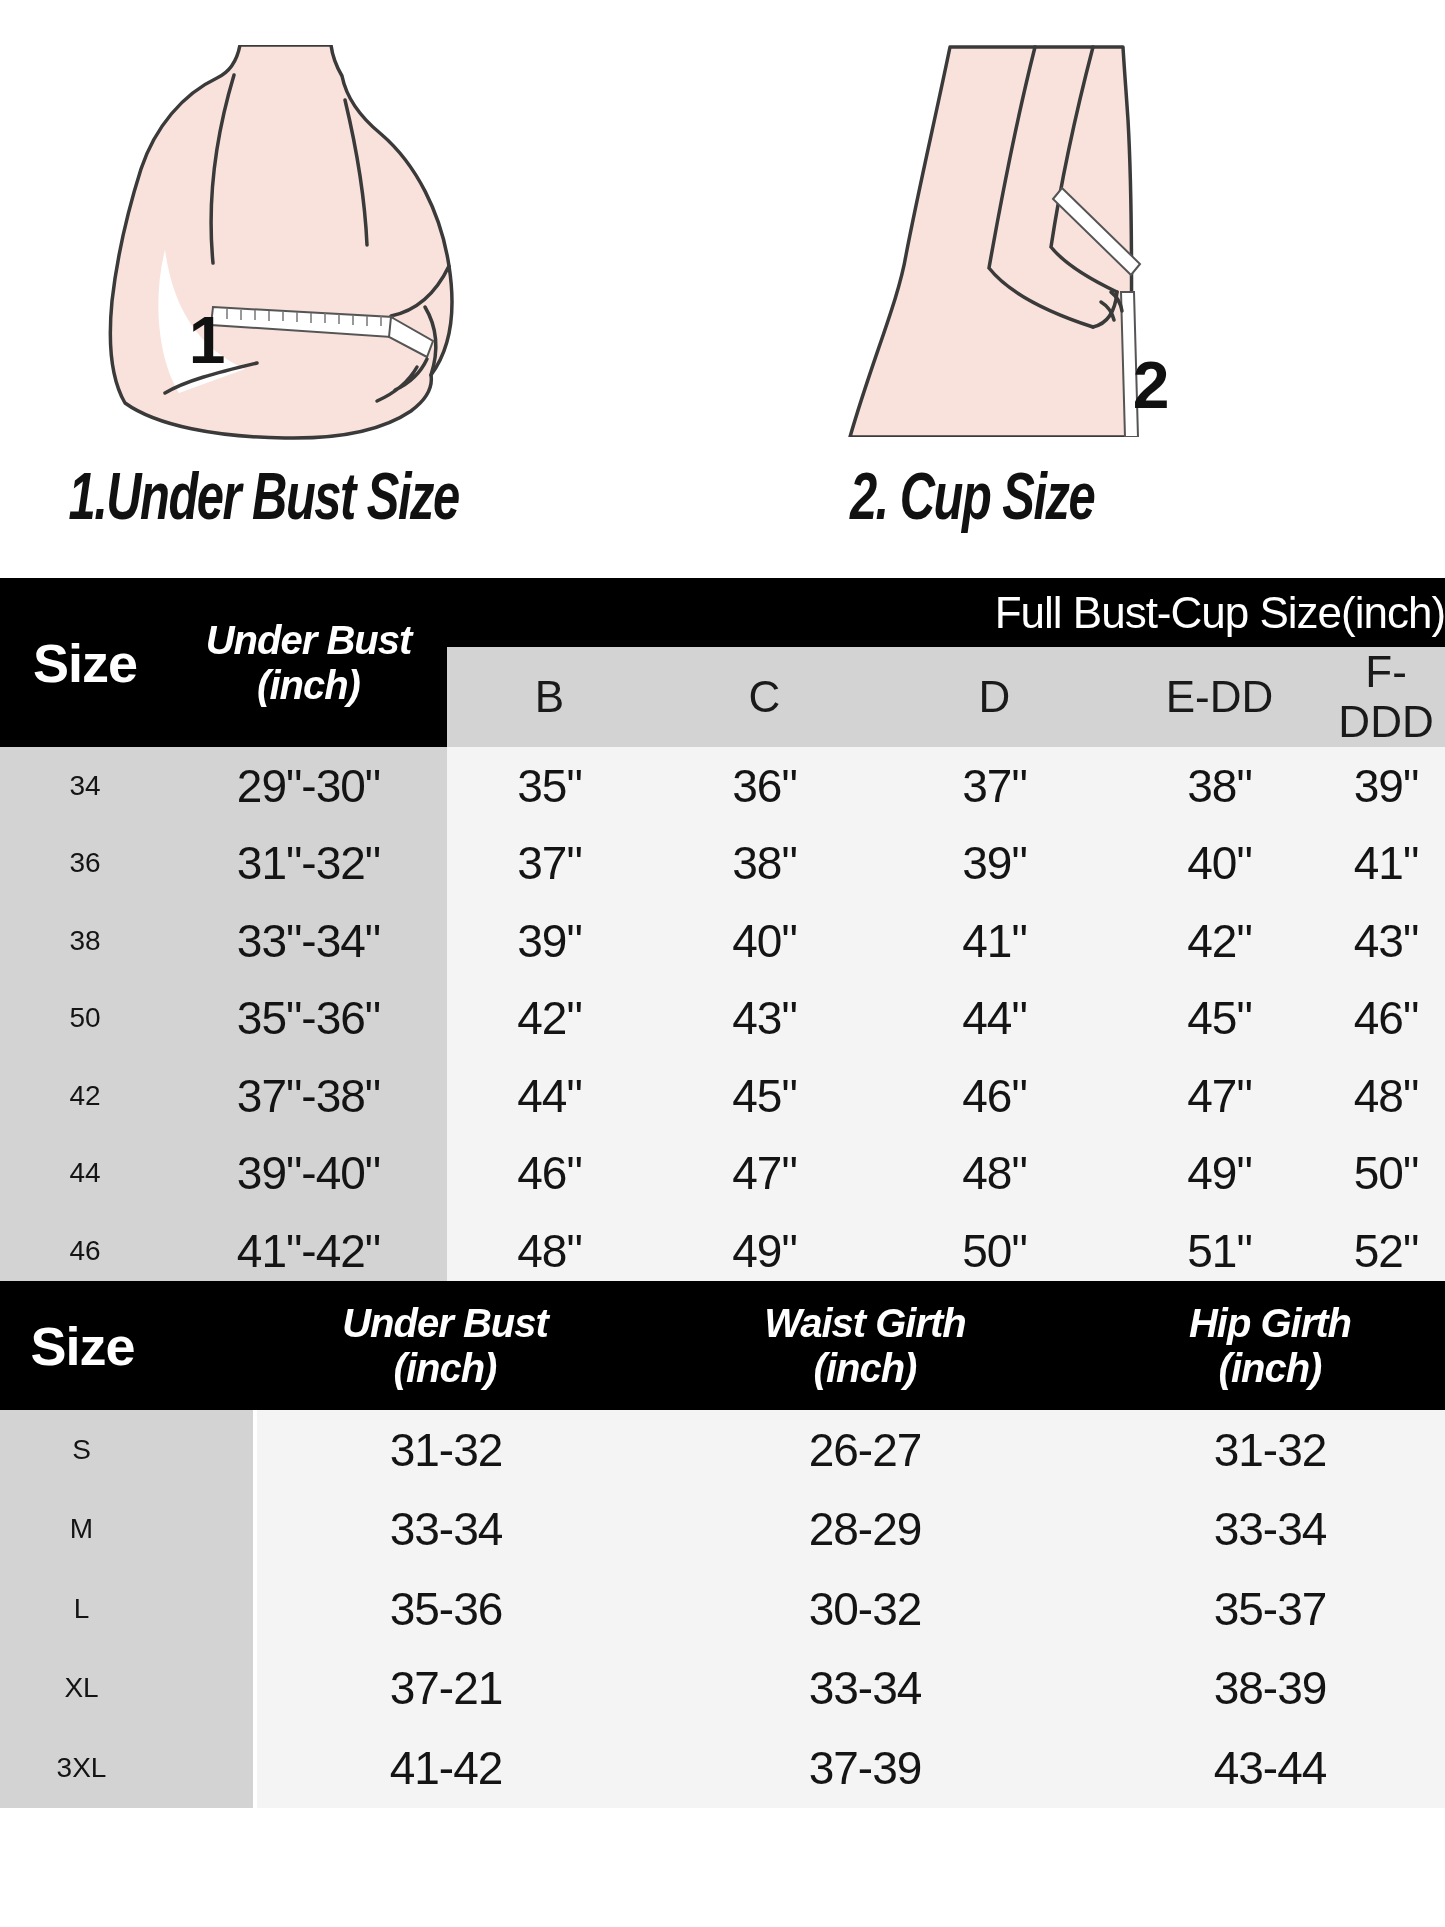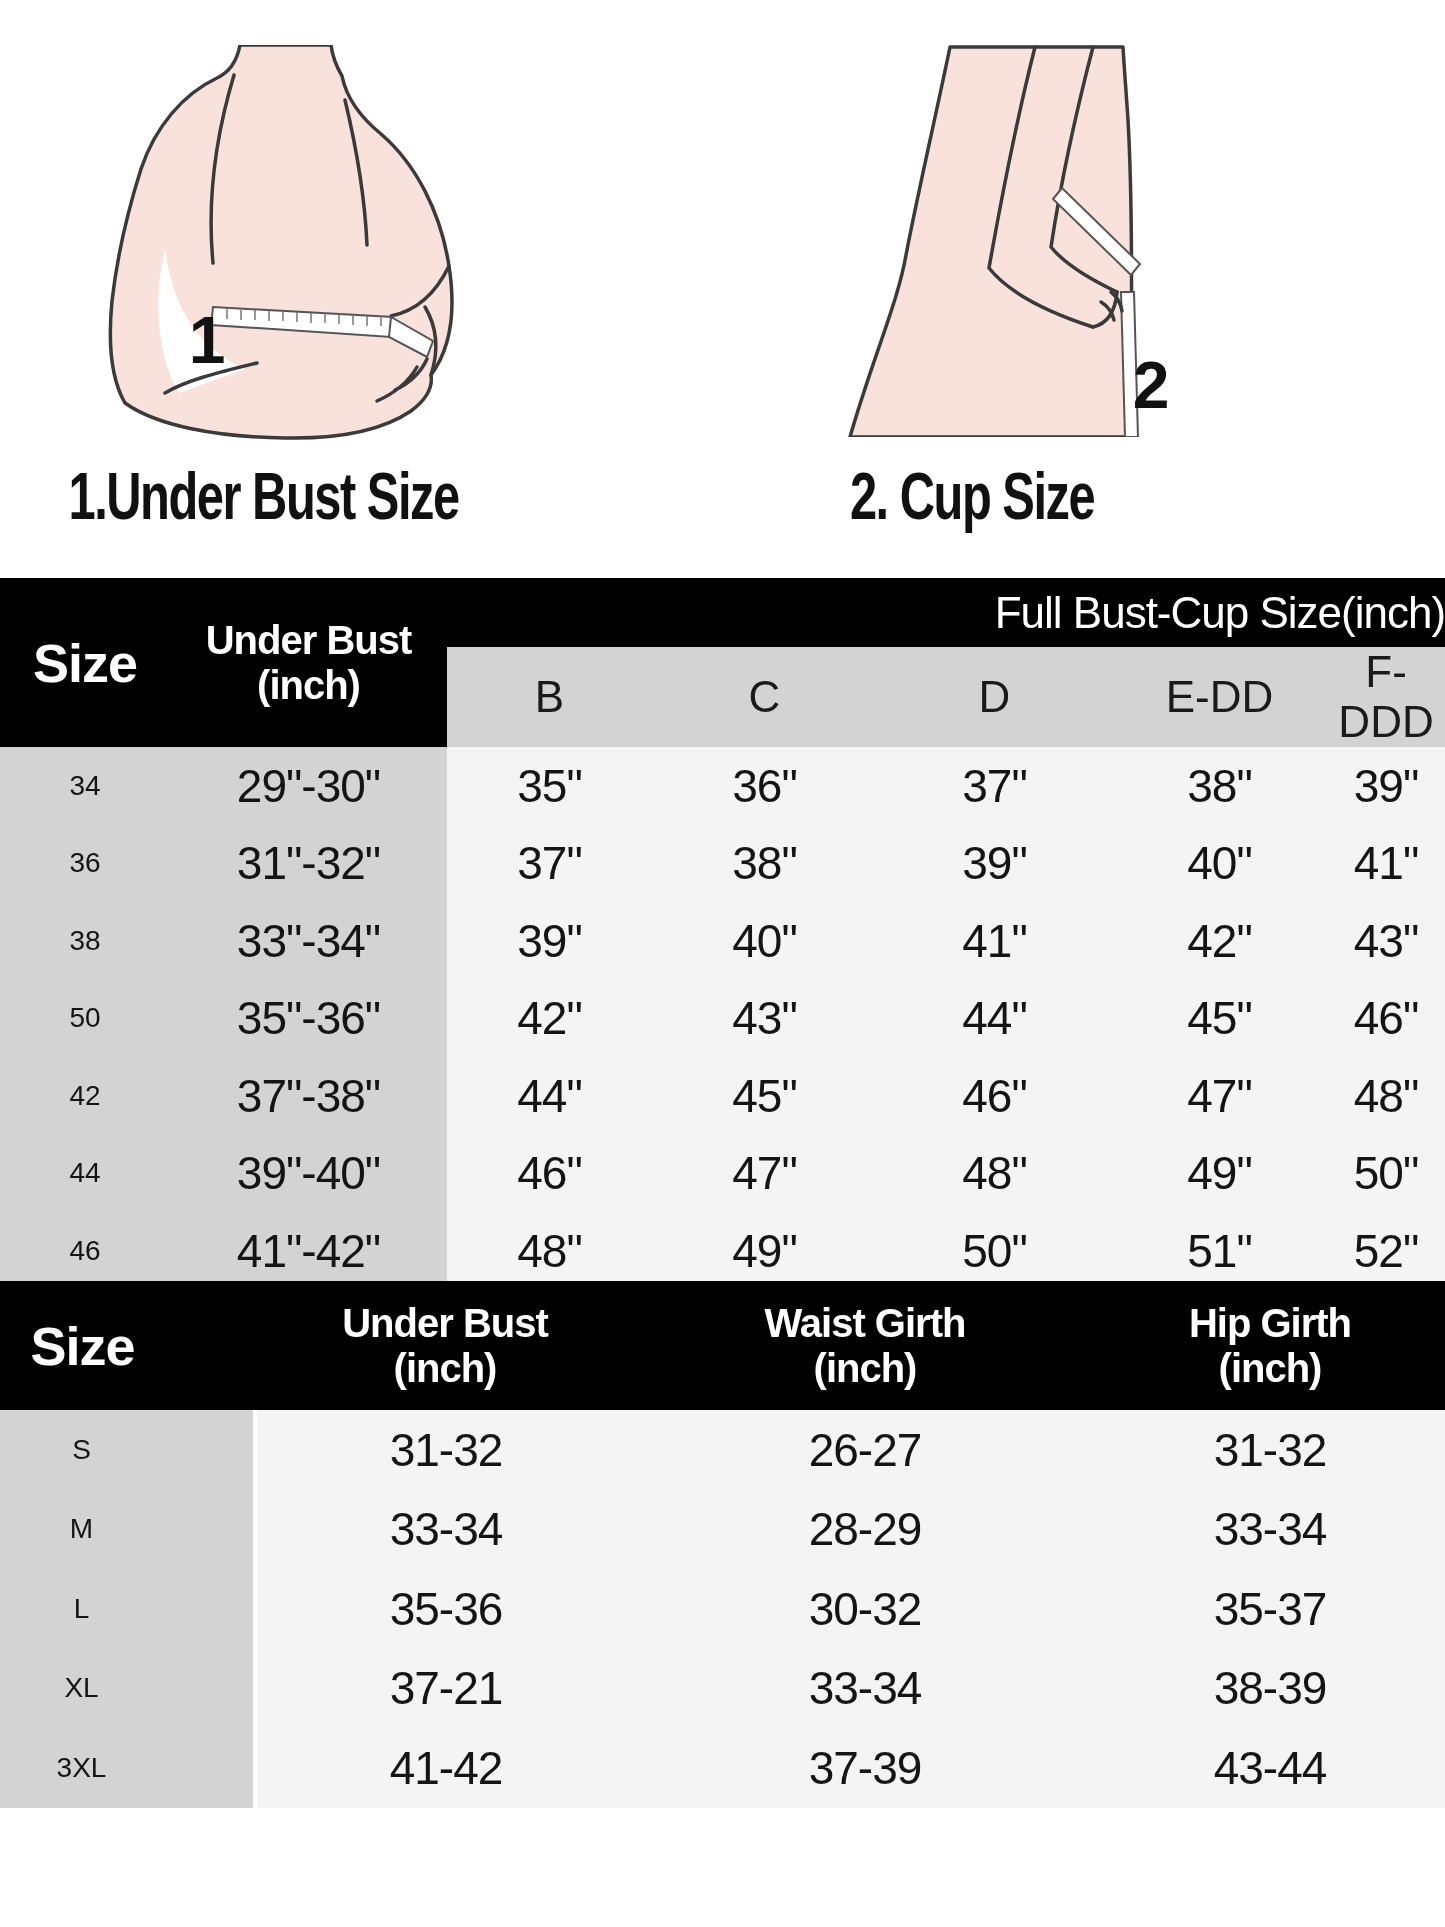--- a/index.html
+++ b/index.html
@@ -9,37 +9,37 @@
   
   .fig{position:absolute;}
   .skin{fill:#f9e2dc;stroke:#3a3a3a;stroke-width:3.5;stroke-linejoin:round;}
   .line{fill:none;stroke:#3a3a3a;stroke-width:3.5;stroke-linecap:round;}
   .tape{fill:#ffffff;stroke:#555;stroke-width:2;}
   .tick{stroke:#777;stroke-width:1.5;}
   .stepnum{font-family:"Liberation Sans",sans-serif;font-weight:700;font-size:66px;fill:#111;}
 
   
   .caption{position:absolute;top:446px;height:100px;line-height:100px;text-align:center;
-           font-weight:700;font-size:66px;letter-spacing:-2px;white-space:nowrap;color:#111;}
+           font-weight:700;font-size:66px;letter-spacing:-2px;white-space:nowrap;color:#111;font-style:italic;}
   .caption>span{display:inline-block;transform:scaleX(0.74);transform-origin:center;}
 
   
   table{position:absolute;left:0;width:1445px;border-collapse:collapse;table-layout:fixed;padding-left:38px;}
   th,td{padding:0;margin:0;text-align:center;vertical-align:middle;}
   .black{background:#000000;color:#ffffff;}
   .gray{background:#d3d3d3;}
   .light{background:#f4f4f4;}
 
   #bra-table{top:578px;}
   #bra-table tr.hrow1{height:69px;}
   #bra-table tr.hrow2{height:65px;}
   #bra-table tr.drow{height:77.5px;}
   .t1-size-h{font-size:54px;font-weight:700;letter-spacing:-1px;}
   .th-2line{font-size:40px;font-weight:700;line-height:1.12;letter-spacing:-1px;}
-  .th-2line span{display:block;}
+  .th-2line span{display:block;font-style:italic;}
   .t1-full{font-size:44px;font-weight:400;letter-spacing:-1px;text-align:right;}
   .cup-letter{font-size:44px;font-weight:400;color:#1a1a1a;}
   .size-val{font-size:28px;font-weight:400;}
   .data-val{font-size:46px;font-weight:400;letter-spacing:-1px;}
 
   #garment-table{top:1281px;}
   #garment-table tr.hrow{height:129px;}
   #garment-table tr.drow{height:79.5px;}
   #garment-table td.sep{border-right:4px solid #ffffff;}
   .t2-corner{padding-right:90px;}

